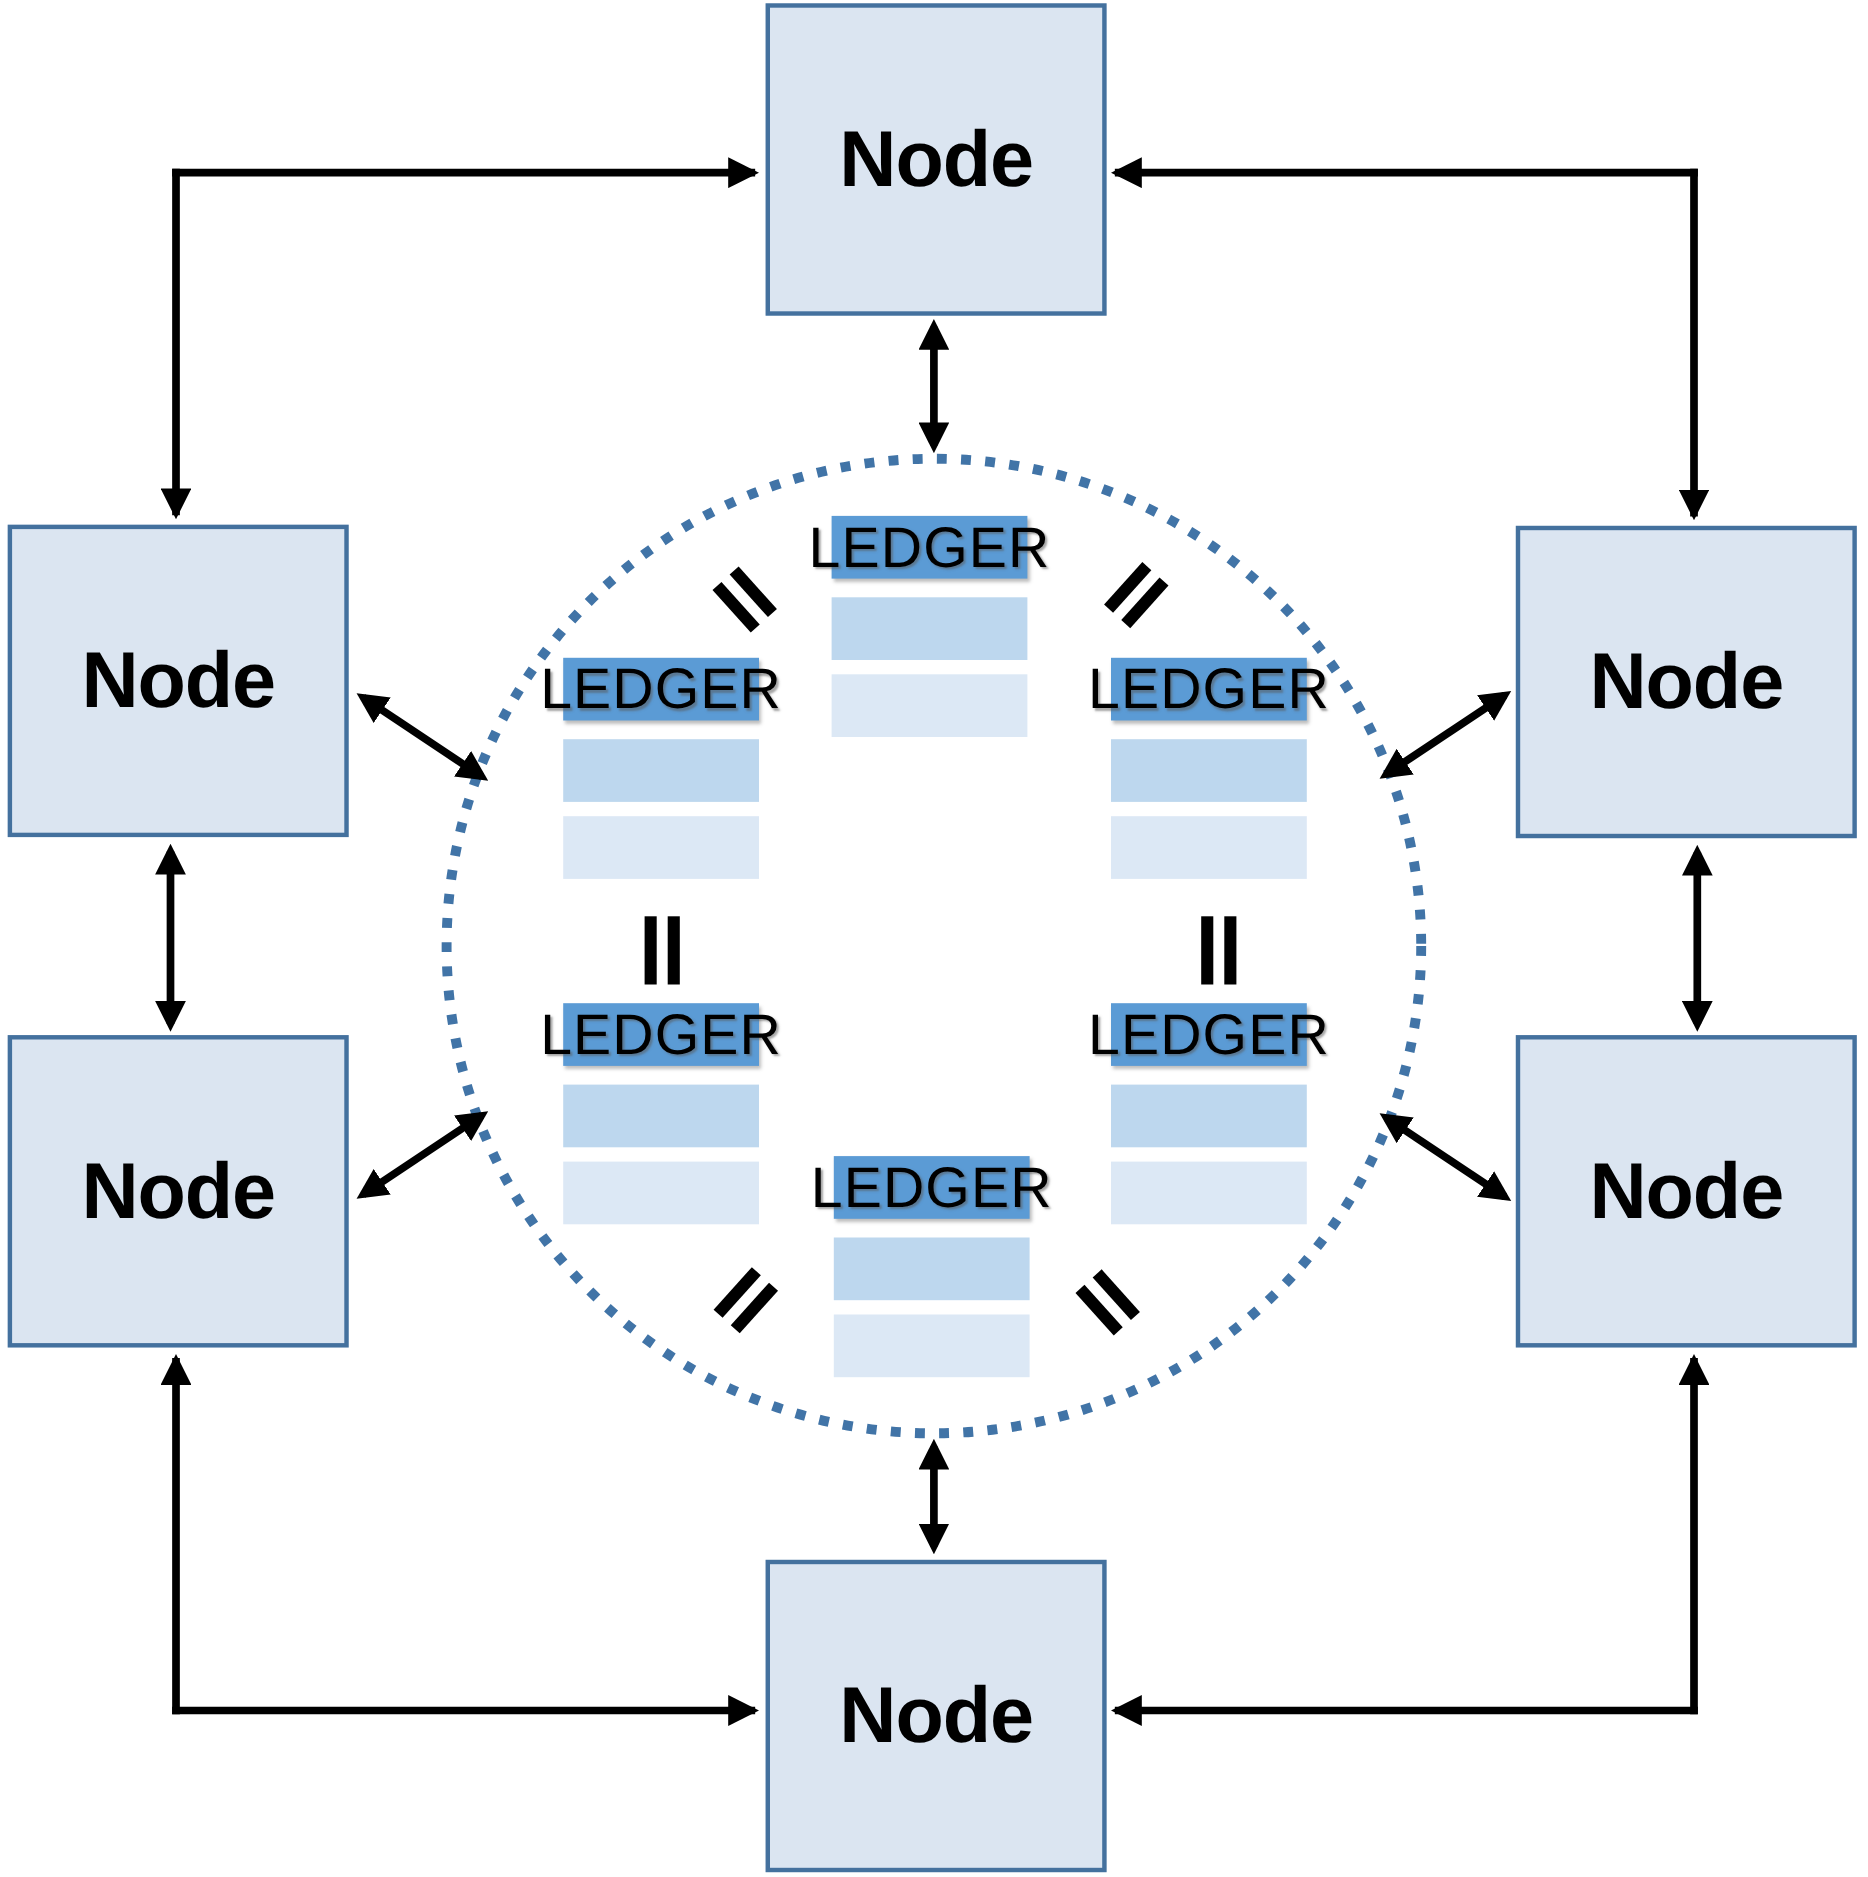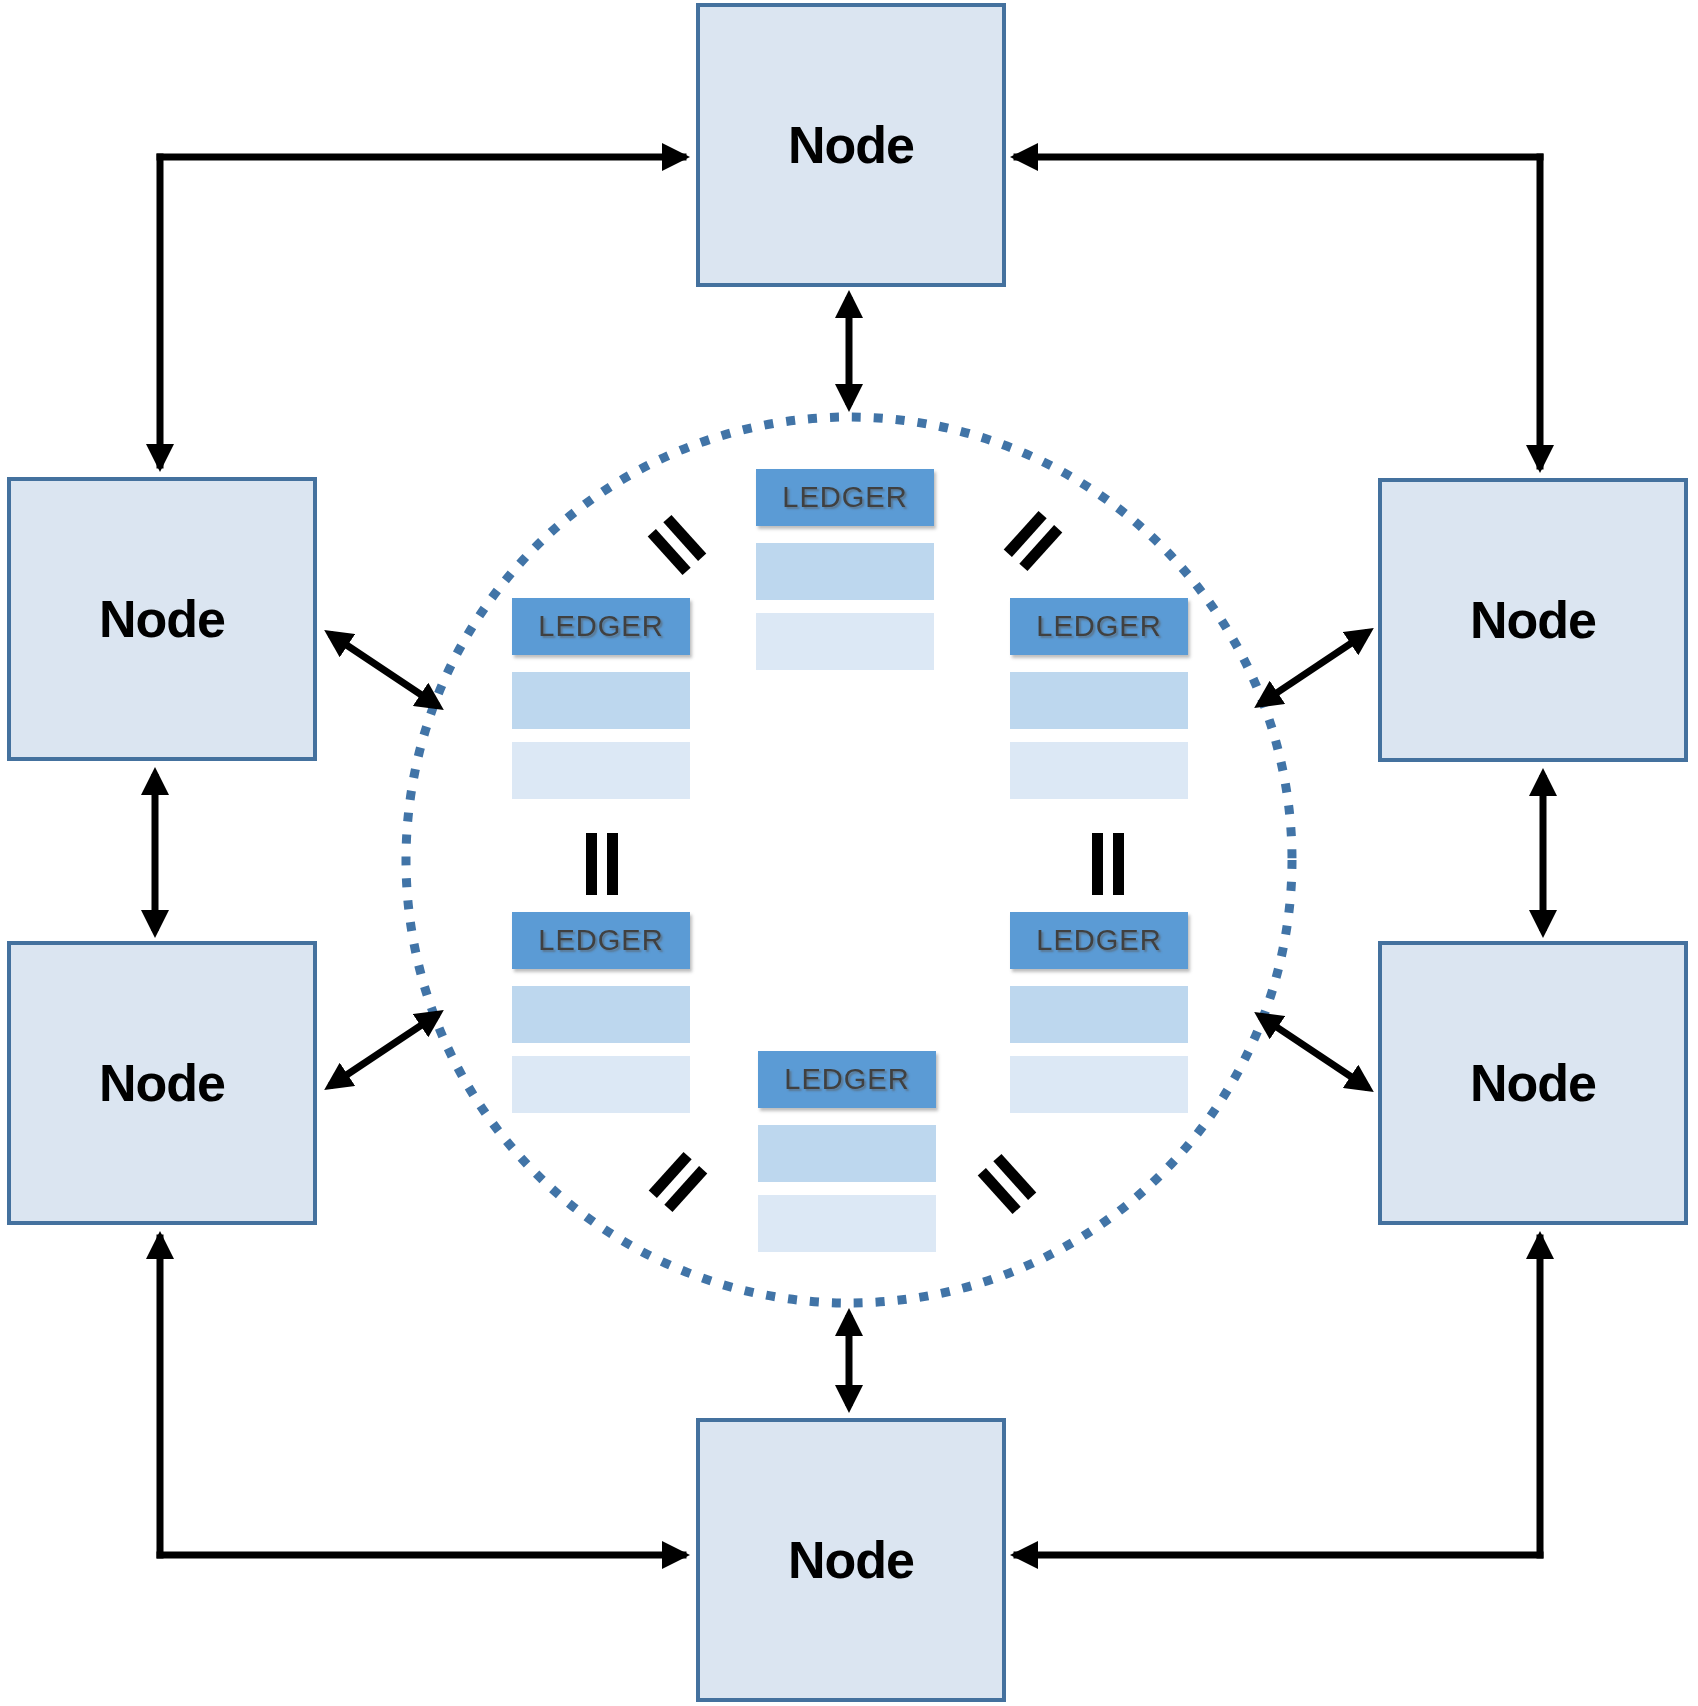--- a/index.html
+++ b/index.html
@@ -21,21 +21,21 @@
     position: absolute;
     width: 310px;
     height: 284px;
     background: #dbe5f1;
     border: 4px solid #44719e;
     display: flex;
     align-items: center;
     justify-content: center;
   }
   .node .node-label {
-    font-size: 52px;
+    font-size: 72px;
     font-weight: bold;
     color: #000000;
     letter-spacing: -1px;
   }
   .node-top        { left: 696px;  top: 3px;    }
   .node-bottom     { left: 696px;  top: 1418px; }
   .node-upper-left { left: 7px;    top: 477px;  }
   .node-lower-left { left: 7px;    top: 941px;  }
   .node-upper-right{ left: 1378px; top: 478px;  }
   .node-lower-right{ left: 1378px; top: 941px;  }
@@ -48,22 +48,22 @@
     width: 178px;
     height: 57px;
     background: #5b9bd5;
     box-shadow: 2px 3px 3px rgba(110,110,110,0.45);
     display: flex;
     align-items: center;
     justify-content: center;
     margin-bottom: 17px;
   }
   .ledger-header span {
-    color: #404040;
-    font-size: 29px;
+    color: #000000;
+    font-size: 52px;
     letter-spacing: 1px;
     text-shadow: 2px 2px 2px rgba(90,90,90,0.55);
   }
   .ledger-row {
     width: 178px;
     height: 57px;
   }
   .ledger-row.row1 { background: #bdd7ee; margin-bottom: 13px; }
   .ledger-row.row2 { background: #dce8f5; }
 

